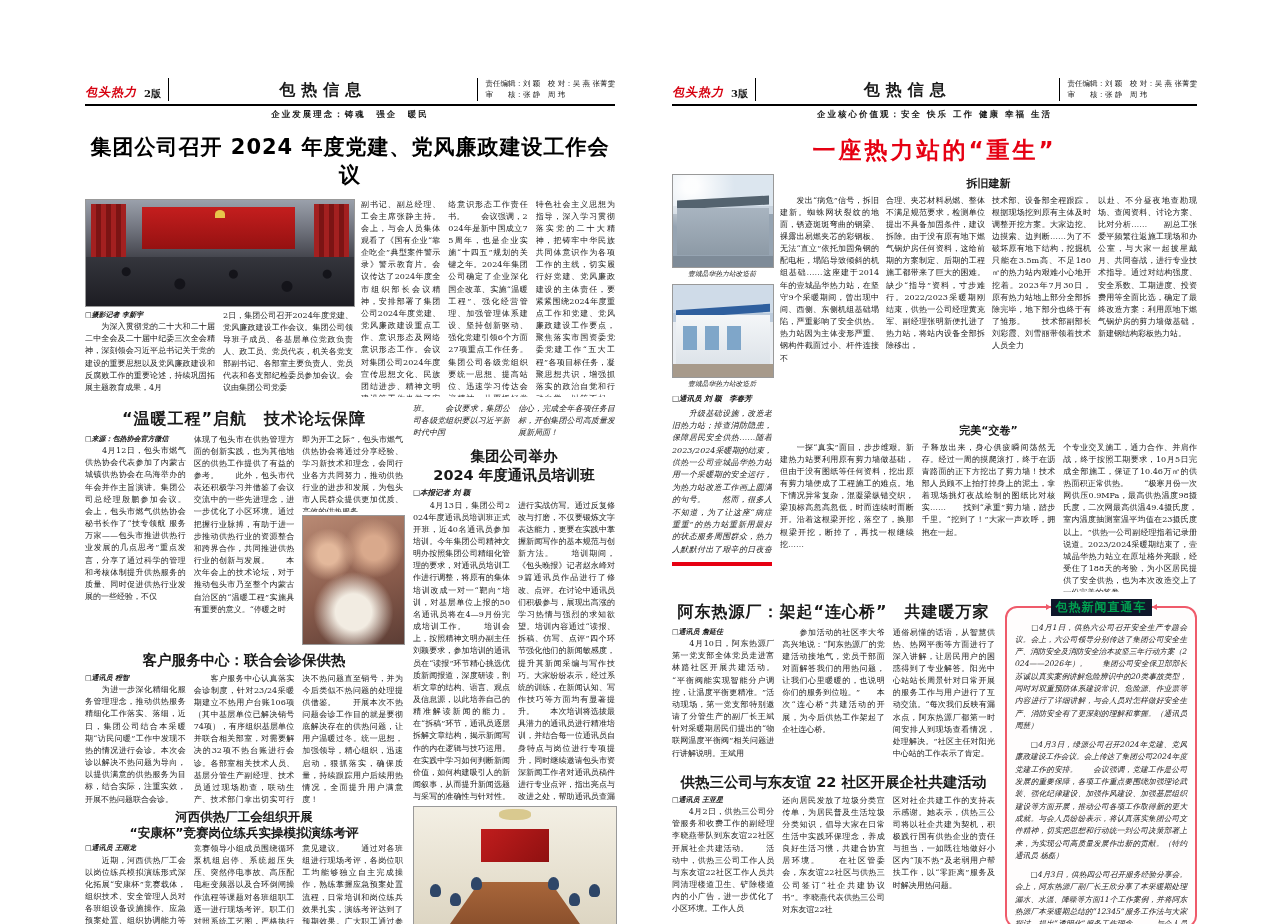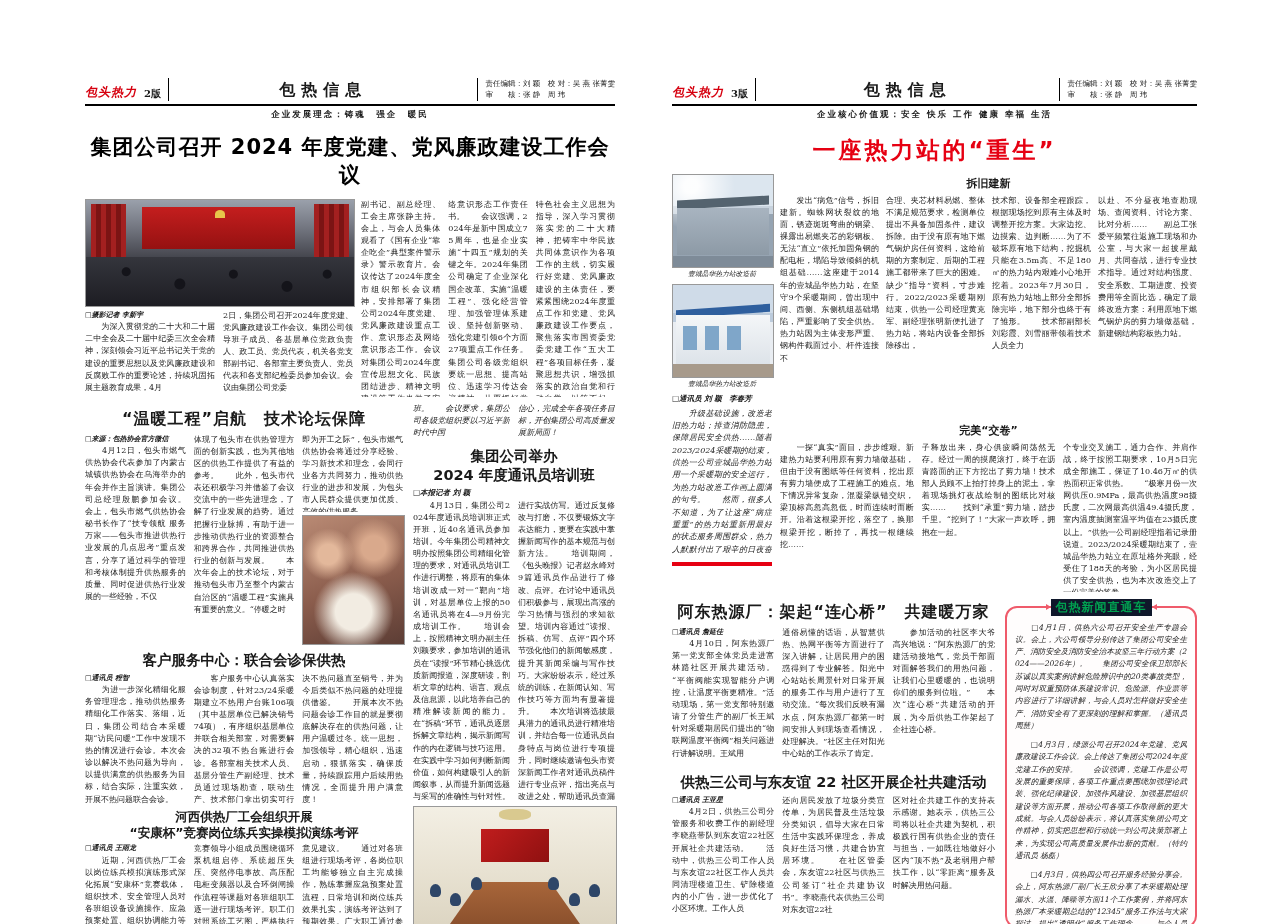--- a/index.html
+++ b/index.html
@@ -123,21 +123,21 @@
 
   <div class="row" style="gap:10px;margin-top:6px;">
 
     <div style="width:318px;flex:none;">
       <h2 class="h2a">“温暖工程”启航　技术论坛保障</h2>
       <div class="row">
         <div class="col" style="flex:1;height:210px;">
           <span class="cap">□来源：包热协会官方微信</span>
           <span>　　4月12日，包头市燃气供热协会代表参加了内蒙古城镇供热协会在乌海举办的年会并作主旨演讲。集团公司总经理殷鹏参加会议。　　会上，包头市燃气供热协会秘书长作了“技专领航 服务万家——包头市推进供热行业发展的几点思考”重点发言，分享了通过科学的管理和考核体制提升供热服务的质量、同时促进供热行业发展的一些经验，不仅</span>
         </div>
-        <div class="col" style="flex:1;height:210px;">体现了包头市在供热管理方面的创新实践，也为其他地区的供热工作提供了有益的参考。　　此外，包头市代表还积极学习并借鉴了会议交流中的一些先进理念，了解了行业发展的趋势。通过把握行业脉搏，有助于进一步推动供热行业的资源整合和跨界合作，共同推进供热行业的创新与发展。　　本次年会上的技术论坛，对于推动包头市乃至整个内蒙古自治区的“温暖工程”实施具有重要的意义。“停暖之时</div>
+        <div class="col" style="flex:1;height:210px;">体现了包头市在供热管理方面的创新实践，也为其他地区的供热工作提供了有益的参考。　　此外，包头市代表还积极学习并借鉴了会议交流中的一些先进理念，进一步优化了小区环境。通过把握行业脉搏，有助于进一步推动供热行业的资源整合和跨界合作，共同推进供热行业的创新与发展。　　本次年会上的技术论坛，对于推动包头市乃至整个内蒙古自治区的“温暖工程”实施具有重要的意义。“停暖之时</div>
         <div style="flex:1;display:flex;flex-direction:column;gap:3px;">
           <div class="col" style="height:78px;">即为开工之际”，包头市燃气供热协会将通过分享经验、学习新技术和理念，会同行业各方共同努力，推动供热行业的进步和发展，为包头市人民群众提供更加优质、高效的供热服务。</div>
           <div class="ph ph-forum"></div>
         </div>
       </div>
 
       <h3 class="h3a">客户服务中心：联合会诊保供热</h3>
       <div class="row">
         <div class="col" style="flex:1;height:132px;">
           <span class="cap">□通讯员 程智</span>
@@ -245,22 +245,22 @@
   </div>
 
   <div class="row" style="gap:10px;margin-top:8px;">
     <div style="width:323px;flex:none;">
       <h2 class="h2a">阿东热源厂：架起“连心桥”　共建暖万家</h2>
       <div class="row">
         <div class="col" style="flex:1;height:140px;">
           <span class="cap">□通讯员 詹延佳</span>
           <span>　　4月10日，阿东热源厂第一党支部全体党员走进富林路社区开展共建活动。　　“平衡阀能实现智能分户调控，让温度平衡更精准。”活动现场，第一党支部特别邀请了分管生产的副厂长王斌针对采暖期居民们提出的“物联网温度平衡阀”相关问题进行讲解说明。王斌用</span>
         </div>
+        <div class="col" style="flex:1;height:140px;">　　参加活动的社区李大爷高兴地说：“阿东热源厂的党建活动接地气，党员干部面对面解答我们的用热问题，让我们心里暖暖的，也说明你们的服务到位啦。”　　本次“连心桥”共建活动的开展，为今后供热工作架起了企社连心桥。</div>
         <div class="col" style="flex:1;height:140px;">通俗易懂的话语，从智慧供热、热网平衡等方面进行了深入讲解，让居民用户的困惑得到了专业解答。阳光中心站站长周景针对日常开展的服务工作与用户进行了互动交流。“每次我们反映有漏水点，阿东热源厂都第一时间安排人到现场查看情况，处理解决。”社区主任对阳光中心站的工作表示了肯定。</div>
-        <div class="col" style="flex:1;height:140px;">　　参加活动的社区李大爷高兴地说：“阿东热源厂的党建活动接地气，党员干部面对面解答我们的用热问题，让我们心里暖暖的，也说明你们的服务到位啦。”　　本次“连心桥”共建活动的开展，为今后供热工作架起了企社连心桥。</div>
       </div>
 
       <h3 class="h3a">供热三公司与东友谊 22 社区开展企社共建活动</h3>
       <div class="row">
         <div class="col" style="flex:1;height:130px;">
           <span class="cap">□通讯员 王亚星</span>
           <span>　　4月2日，供热三公司分管服务和收费工作的副经理李晓燕带队到东友谊22社区开展社企共建活动。　　活动中，供热三公司工作人员与东友谊22社区工作人员共同清理楼道卫生、铲除楼道内的小广告，进一步优化了小区环境。工作人员</span>
         </div>
         <div class="col" style="flex:1;height:130px;">还向居民发放了垃圾分类宣传单，为居民普及生活垃圾分类知识，倡导大家在日常生活中实践环保理念，养成良好生活习惯，共建合协宜居环境。　　在社区管委会，东友谊22社区与供热三公司签订“社企共建协议书”。李晓燕代表供热三公司对东友谊22社</div>
         <div class="col" style="flex:1;height:130px;">区对社企共建工作的支持表示感谢。她表示，供热三公司将以社企共建为契机，积极践行国有供热企业的责任与担当，一如既往地做好小区内“顶不热”及老弱用户帮扶工作，以“零距离”服务及时解决用热问题。</div>

